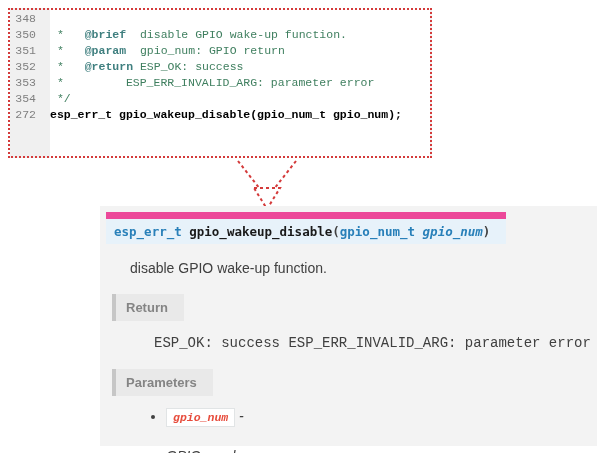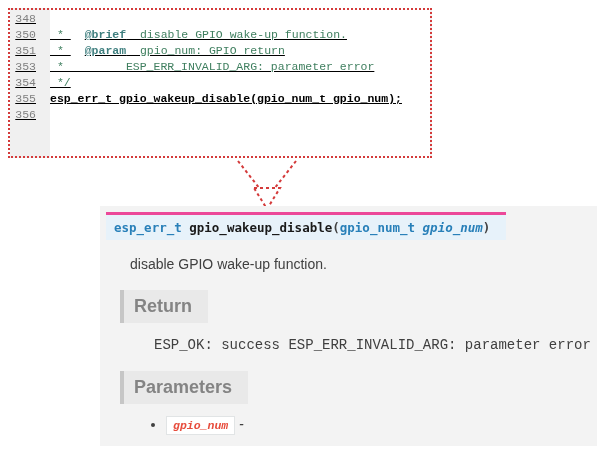--- a/index.html
+++ b/index.html
@@ -19,21 +19,21 @@
     width: 424px; height: 150px;
     box-sizing: border-box;
     border: 2px dotted #d43a3a;
     background: linear-gradient(to right, #f0f0f0 0, #f0f0f0 40px, #ffffff 40px);
     font-family: "Liberation Mono", "DejaVu Sans Mono", monospace;
     font-size: 11.5px;
     line-height: 16px;
     overflow: hidden;
     padding-top: 1px;
   }
-  .code-row { display: flex; height: 16px; text-decoration: underline; }
+  .code-row { display: flex; height: 16px; }
   .gutter-num {
     flex: none; width: 26px;
     text-align: right;
     color: #808080;
   }
   .fold {
     flex: none; width: 14px;
     text-align: center;
     color: #6d6d6d;
     font-size: 11px;
@@ -53,45 +53,45 @@
     width: 497px; height: 240px;
     background: #f3f3f3;
     color: #404040;
   }
   .sig-bar {
     margin: 6px 0 0 6px;
     width: fit-content;
     min-width: 400px;
     box-sizing: border-box;
     background: #e7f2fa;
-    border-top: 3px solid #ec4899;
+    border-top: 7px solid #ec4899;
     padding: 5px 14px 5px 8px;
     font-family: "DejaVu Sans Mono", "Liberation Mono", monospace;
     font-size: 12.5px;
     font-weight: bold;
     white-space: nowrap;
   }
   .sig-type { color: #2980b9; cursor: pointer; }
   .sig-name { color: #1a1a1a; }
   .sig-paren { color: #404040; }
   .sig-argname { color: #2980b9; font-style: italic; }
 
   .docs-desc {
     margin: 16px 0 0 30px;
     font-size: 14px;
     color: #404040;
   }
   .rubric {
-    margin: 18px 0 0 20px;
+    margin: 18px 0 0 12px;
     width: fit-content;
     background: #e9e9e9;
     border-left: 4px solid #c6c6c6;
     color: #848484;
     font-weight: bold;
-    font-size: 18px;
+    font-size: 13px;
     padding: 6px 16px 6px 10px;
   }
   .field-text {
     margin: 14px 0 0 54px;
     font-size: 14px;
     color: #404040;
     font-family: Liberation Mono, monospace;
   }
   .param-list {
     margin: 12px 0 0 50px;
@@ -129,38 +129,38 @@
           <span class="gutter-num">350</span>
           <span class="fold"></span>
           <span class="code-text"><span class="tok-comment"> * </span><span class="tok-tag">@brief</span><span class="tok-comment">  disable GPIO wake-up function.</span></span>
         </div>
         <div class="code-row">
           <span class="gutter-num">351</span>
           <span class="fold"></span>
           <span class="code-text"><span class="tok-comment"> * </span><span class="tok-tag">@param</span><span class="tok-comment">  gpio_num: GPIO return</span></span>
         </div>
         <div class="code-row">
+          <span class="gutter-num">352</span>
+          <span class="fold"></span>
+          <span class="code-text"><span class="tok-comment"> * </span><span class="tok-tag">@return</span><span class="tok-comment"> ESP_OK: success</span></span>
+        </div>
+        <div class="code-row">
           <span class="gutter-num">353</span>
           <span class="fold"></span>
           <span class="code-text"><span class="tok-comment"> *         ESP_ERR_INVALID_ARG: parameter error</span></span>
         </div>
         <div class="code-row">
           <span class="gutter-num">354</span>
           <span class="fold"></span>
           <span class="code-text"><span class="tok-comment"> */</span></span>
         </div>
         <div class="code-row">
-          <span class="gutter-num">355</span>
+          <span class="gutter-num">272</span>
           <span class="fold"></span>
           <span class="code-text"><span class="tok-code">esp_err_t gpio_wakeup_disable(gpio_num_t gpio_num);</span></span>
-        </div>
-        <div class="code-row">
-          <span class="gutter-num">356</span>
-          <span class="fold"></span>
-          <span class="code-text"></span>
         </div>
       </div>
   </div>
 
   <div class="arrow-wrap">
     <svg width="110" height="54" viewBox="0 0 110 54">
       <line x1="26" y1="2" x2="48" y2="30" stroke="#d43a3a" stroke-width="2" stroke-dasharray="3 3" fill="none"></line>
       <line x1="84" y1="2" x2="62" y2="30" stroke="#d43a3a" stroke-width="2" stroke-dasharray="3 3" fill="none"></line>
       <polygon points="42,29 68,29 55,50" fill="none" stroke="#d43a3a" stroke-width="2" stroke-dasharray="3 3"></polygon>
     </svg>

